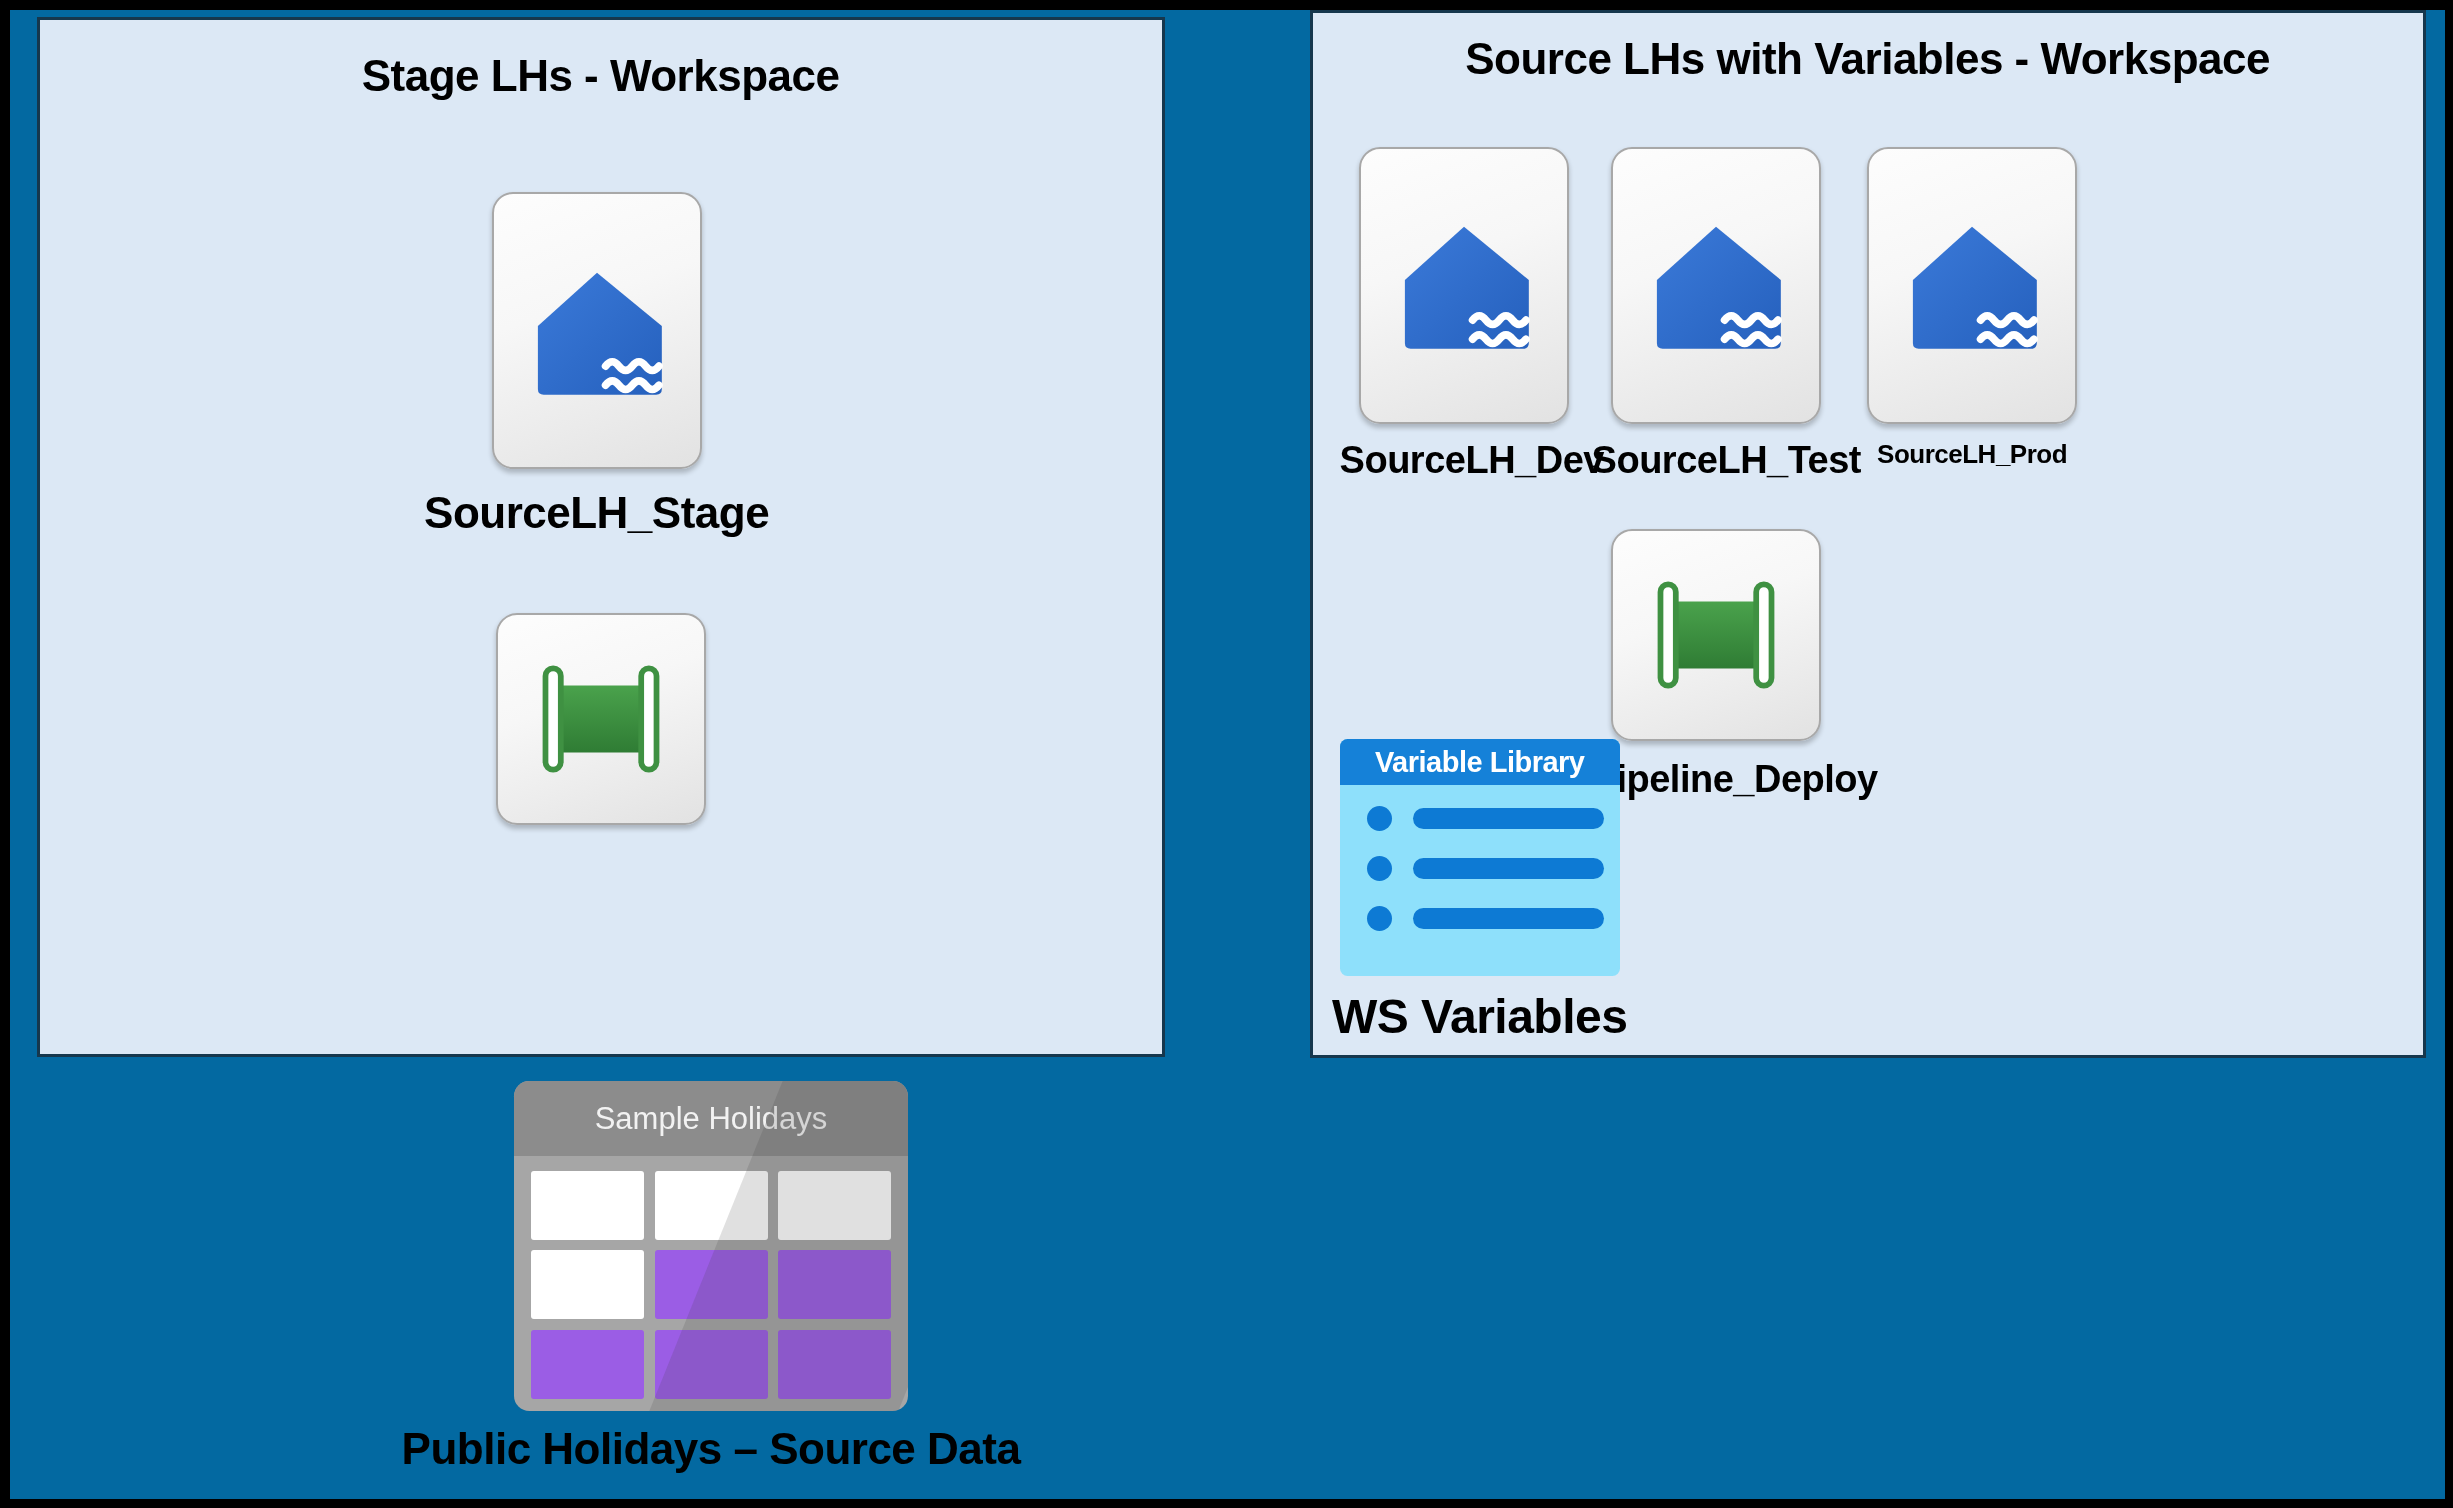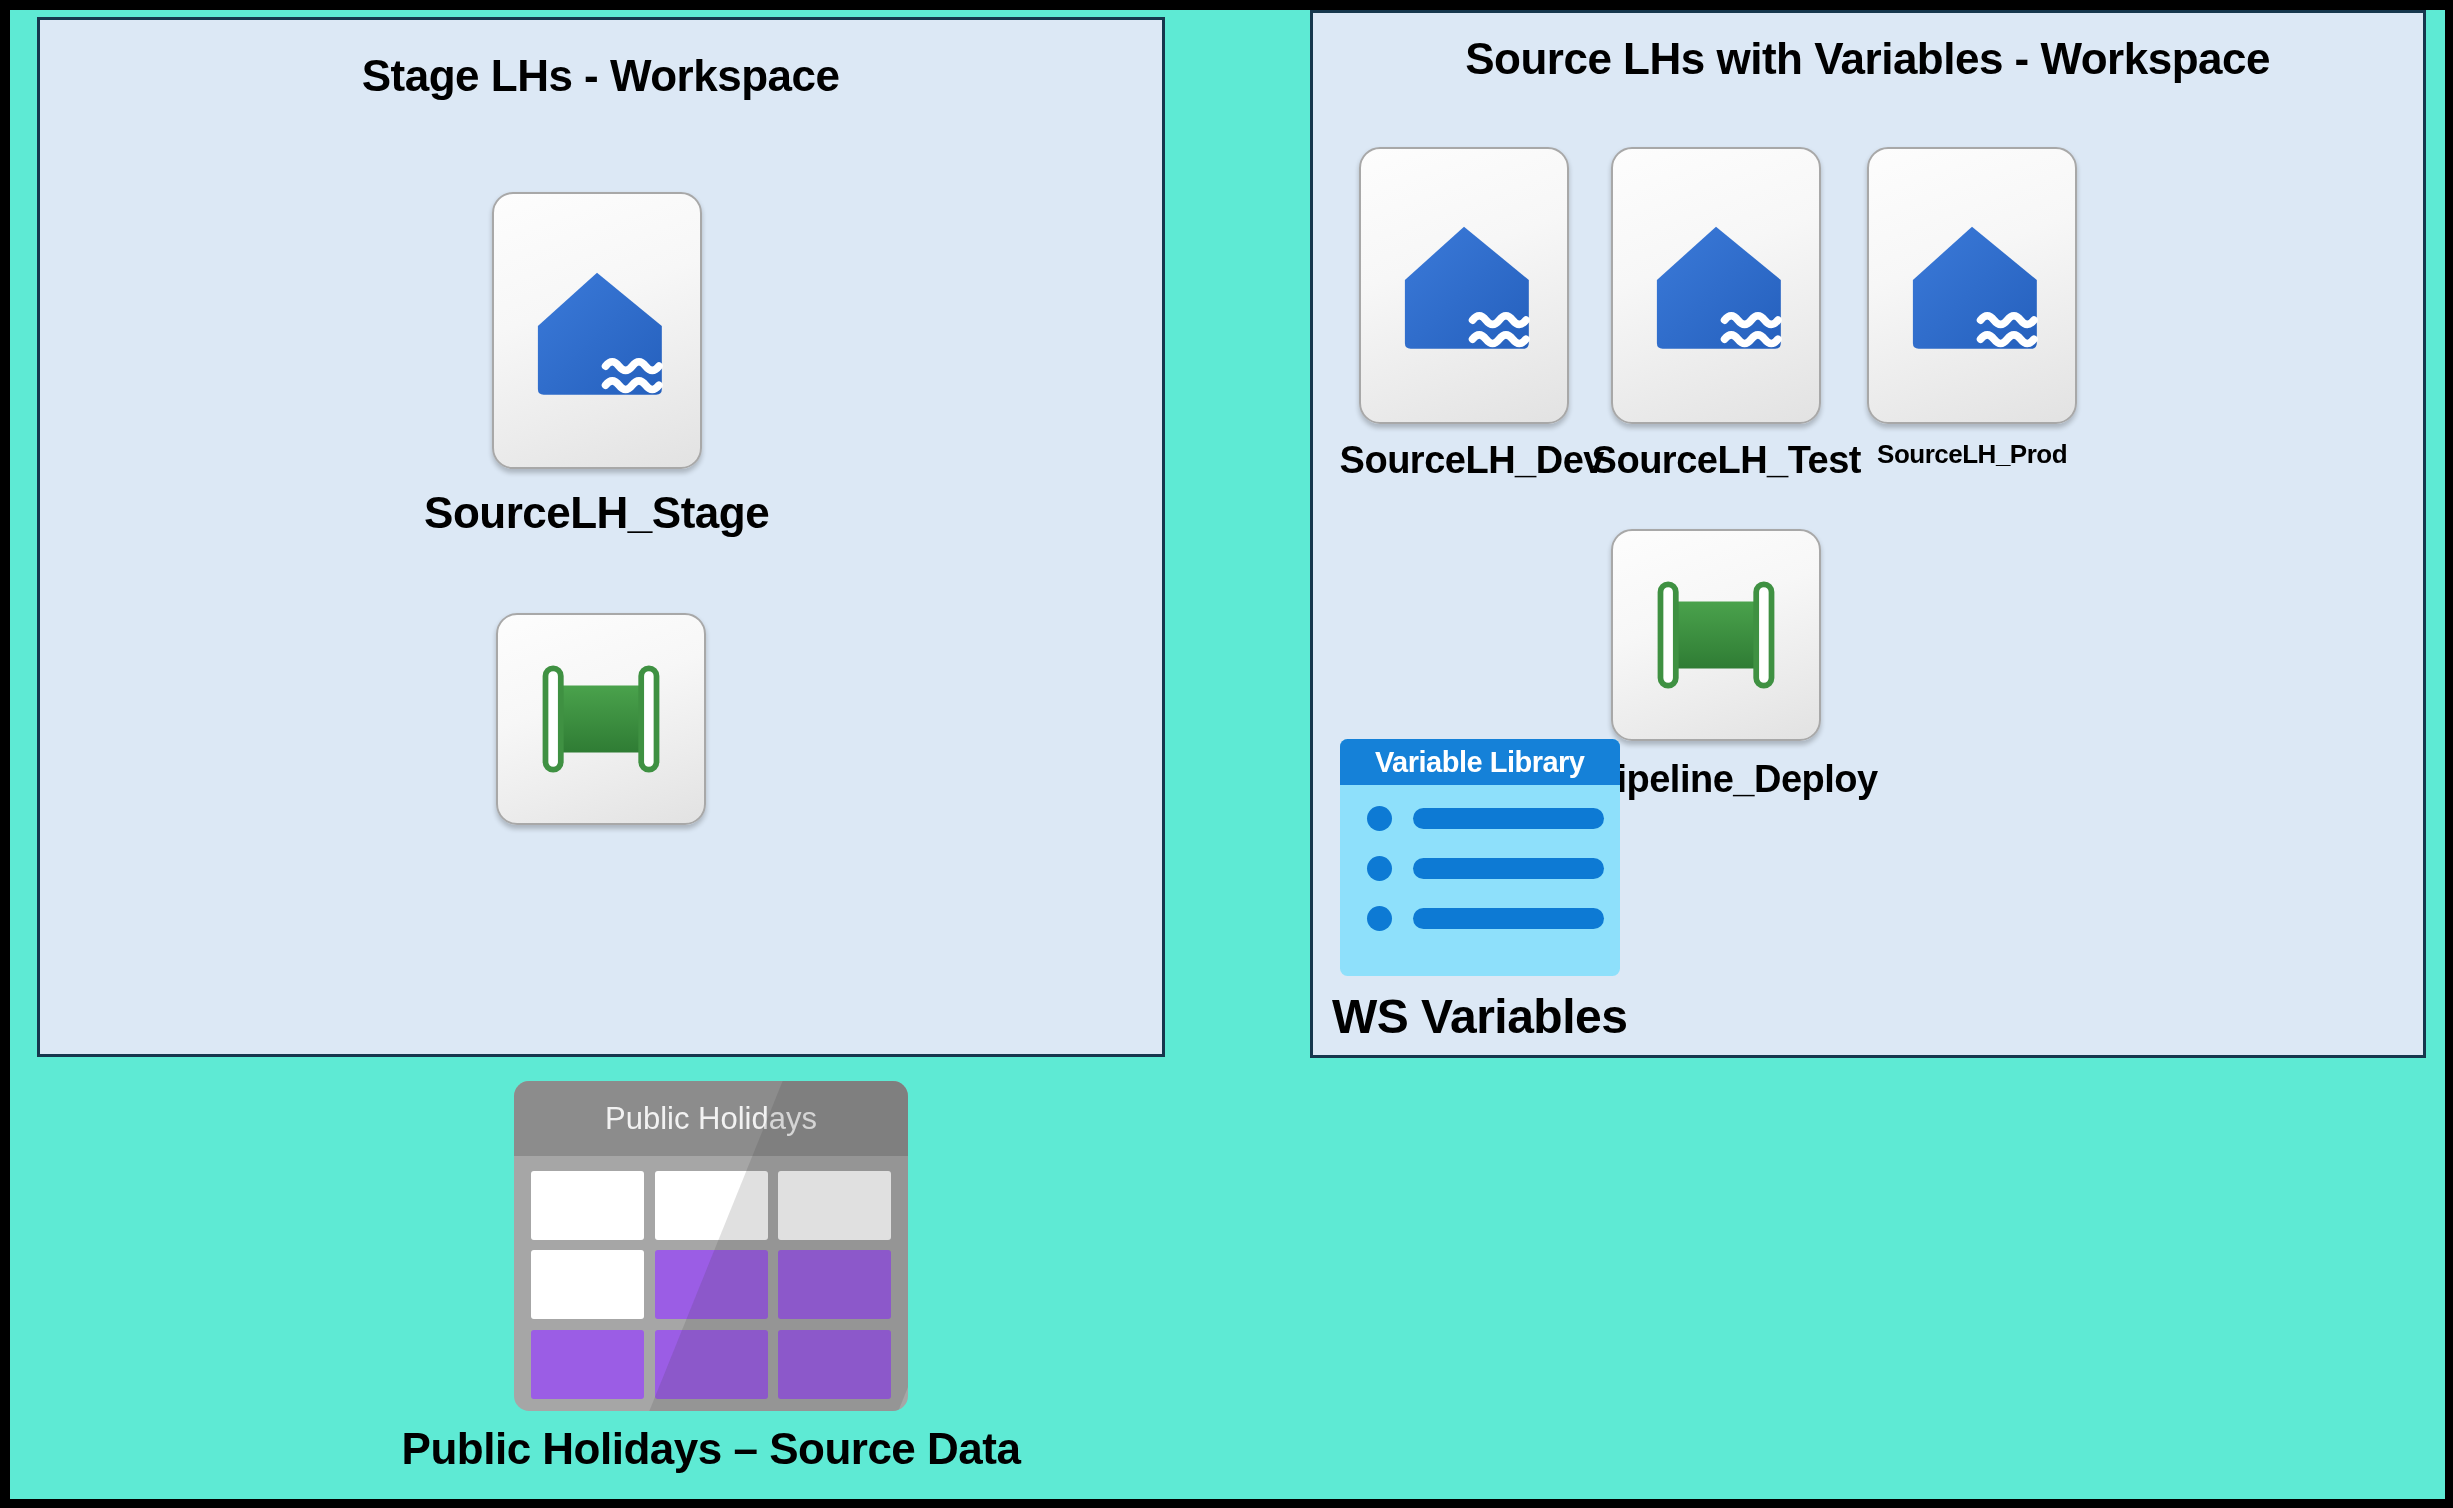--- a/index.html
+++ b/index.html
@@ -6,21 +6,21 @@
   body{
     width:2454px;height:1508px;
     background:#000000;
     font-family:"Liberation Sans", sans-serif;
     overflow:hidden;
   }
   #canvas{
     position:absolute;
     left:9.6px;top:9.6px;
     width:2435px;height:1489px;
-    background:#5eead4;
+    background:#0369a1;
   }
 
   
   .panel{
     position:absolute;
     background:#dce8f5;
     border:3.8px solid #16374d;
     box-sizing:border-box;
   }
   #panel-stage{ left:27px; top:7.6px; width:1128px; height:1040px; }
@@ -248,21 +248,21 @@
             <span class="varlib-bar"></span>
           </div>
         </div>
       </div>
       <div class="node-label" style="font-size:48px;margin-top:13.4px;">WS Variables</div>
     </div>
   </div>
 
   <div id="node-holidays">
     <div class="tbl">
-      <div class="tbl-header">Public Holidays</div>
+      <div class="tbl-header">Sample Holidays</div>
       <div class="tbl-grid">
         <div class="tbl-cell cell-w"></div>
         <div class="tbl-cell cell-w"></div>
         <div class="tbl-cell cell-w"></div>
         <div class="tbl-cell cell-w"></div>
         <div class="tbl-cell cell-p"></div>
         <div class="tbl-cell cell-p"></div>
         <div class="tbl-cell cell-p"></div>
         <div class="tbl-cell cell-p"></div>
         <div class="tbl-cell cell-p"></div>

